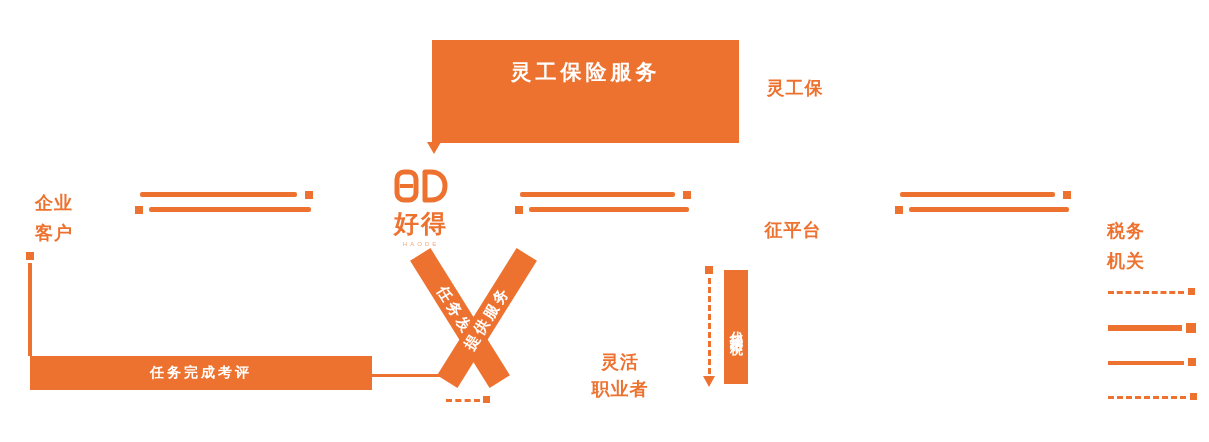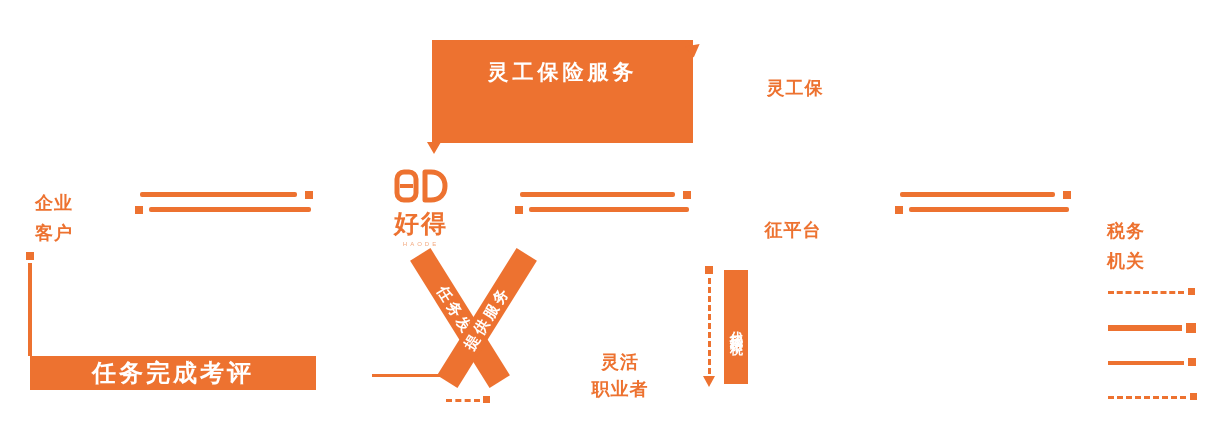--- a/index.html
+++ b/index.html
@@ -46,21 +46,21 @@
 
   .logo-wrap { position:absolute; display:flex; flex-direction:column; align-items:center; }
   .logo-name { color:var(--orange); font-weight:bold; font-size:25px; letter-spacing:2px; margin-top:3px; }
   .logo-sub  { color:#F2A87E; font-size:6px; letter-spacing:3px; margin-top:1px; }
 </style>
 </head>
 <body>
 
 <div class="canvas">
 
-  <div class="obox" style="left:432px; top:40px; width:261px; height:103px; font-size:21px; letter-spacing:4px; padding-bottom:40px;">
+  <div class="obox" style="left:432px; top:40px; width:307px; height:103px; font-size:21px; letter-spacing:4px; padding-bottom:40px;">
     <span>灵工保险服务</span>
   </div>
 
   <div class="tri-ne" style="left:688px; top:41px;"></div>
 
   <div class="tri-down" style="left:427px; top:142px;"></div>
 
   <div class="node-lbl" style="left:752px; top:44px; width:86px;">
     <div>灵工保</div>
   </div>
@@ -111,21 +111,21 @@
   <div class="darrow" style="left:895px; top:191px; width:176px;">
     <div class="ln" style="left:5px; top:1px; right:16px;"></div>
     <div class="sq" style="right:0; top:0;"></div>
     <div class="sq" style="left:0; top:15px;"></div>
     <div class="ln" style="left:14px; top:16px; right:2px;"></div>
   </div>
 
   <div class="sq" style="left:26px; top:252px; width:8px; height:8px;"></div>
   <div class="vline" style="left:28px; top:263px; width:4px; height:93px;"></div>
 
-  <div class="obox" style="left:30px; top:356px; width:286px; height:34px; font-size:24px; letter-spacing:3px;">
+  <div class="obox" style="left:30px; top:356px; width:342px; height:34px; font-size:14px; letter-spacing:3px;">
     <span>任务完成考评</span>
   </div>
 
   <div class="hline" style="left:372px; top:374px; width:86px; height:3px;"></div>
   <div class="dash-h" style="left:446px; top:399px; width:34px;"></div>
   <div class="sq" style="left:483px; top:396px; width:7px; height:7px;"></div>
 
   <div class="strip" style="left:385px; top:306px; transform:rotate(58deg);">
     <span>任务发布</span>
   </div>

